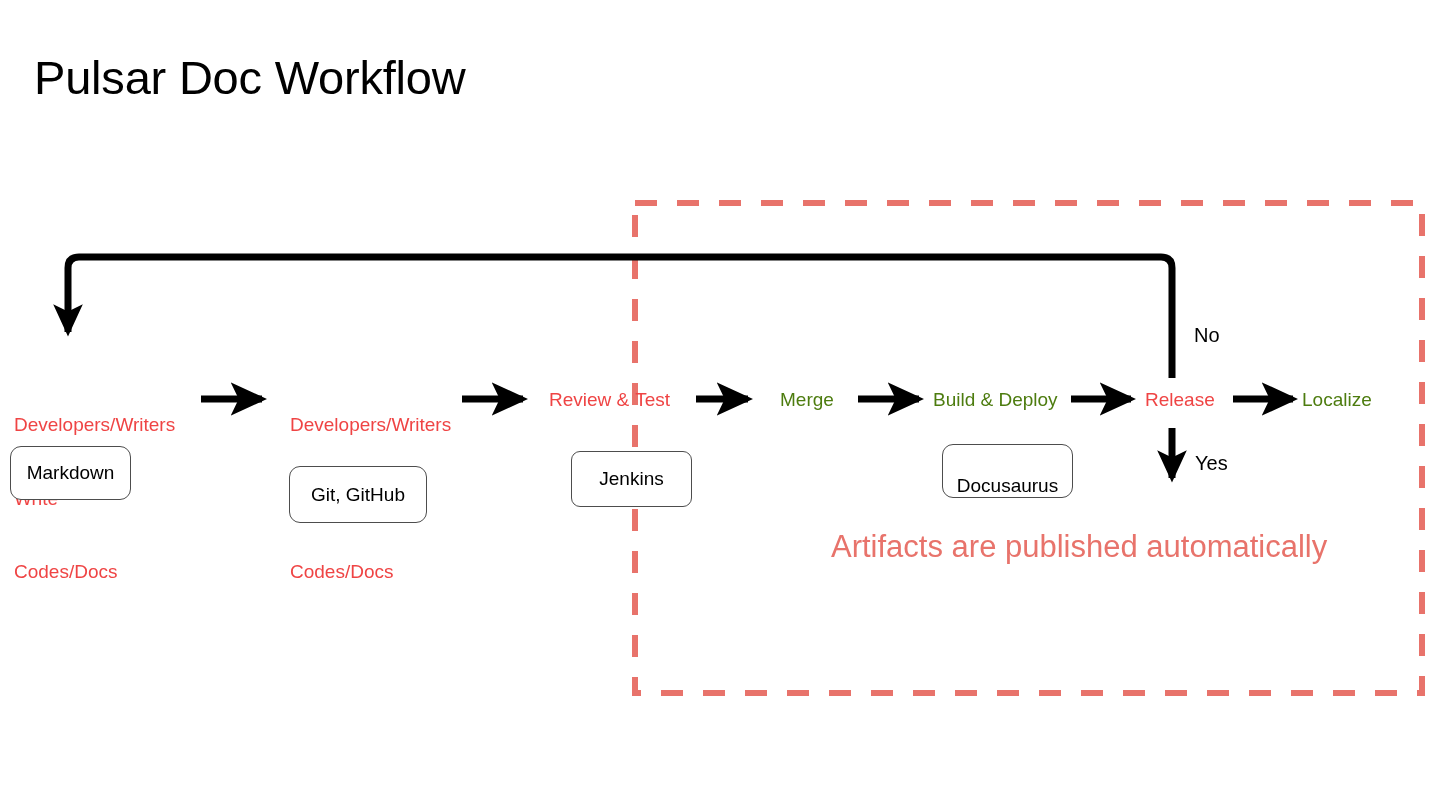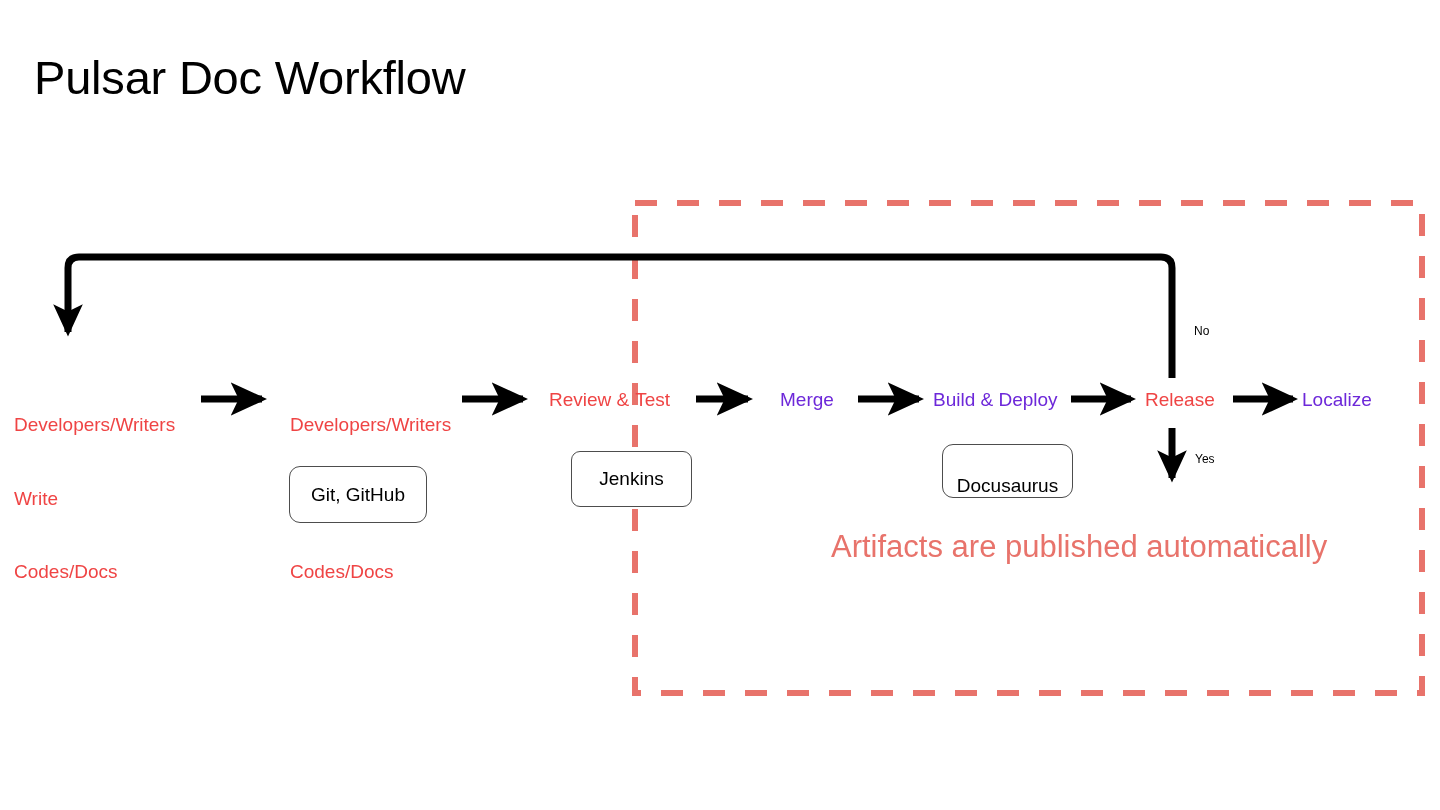--- a/index.html
+++ b/index.html
@@ -54,37 +54,37 @@
     color: #e8736b;
     white-space: nowrap;
   }
 
   .stage-label {
     font-size: 19px;
     color: #ef4444;
     line-height: 24.5px;
     white-space: pre;
   }
-  .stage-label.red { color: #6d28d9; }
+  .stage-label.red { color: #4d7c0f; }
 
   .tool-box {
     box-sizing: border-box;
     border: 1.4px solid #4d4d4d;
     border-radius: 11px;
     background: #ffffff;
     display: flex;
     align-items: center;
     justify-content: center;
     font-size: 19px;
     color: #000000;
     white-space: nowrap;
   }
 
   .branch-label {
-    font-size: 12px;
+    font-size: 20px;
     color: #000000;
     white-space: nowrap;
   }
 
   .inline-split { display: flex; }
 </style>
 </head>
 <body>
 
 <div id="canvas">
@@ -121,20 +121,23 @@
   <div class="abs" id="page-title">Pulsar Doc Workflow</div>
 
 
   <div class="abs artifacts-note">Artifacts are published automatically</div>
 
   <div class="abs stage-label" style="left:14px; top:364px;">
     <div>Developers/Writers</div>
     <div>Write</div>
     <div>Codes/Docs</div>
   </div>
+  <div class="abs tool-box" style="left:10px; top:446px; width:121px; height:54px;">
+    <span>Markdown</span>
+  </div>
 
   <div class="abs stage-label" style="left:290px; top:364px;">
     <div>Developers/Writers</div>
     <div>Commit</div>
     <div>Codes/Docs</div>
   </div>
   <div class="abs tool-box" style="left:289px; top:466px; width:138px; height:57px;">
     <span>Git, GitHub</span>
   </div>
 

